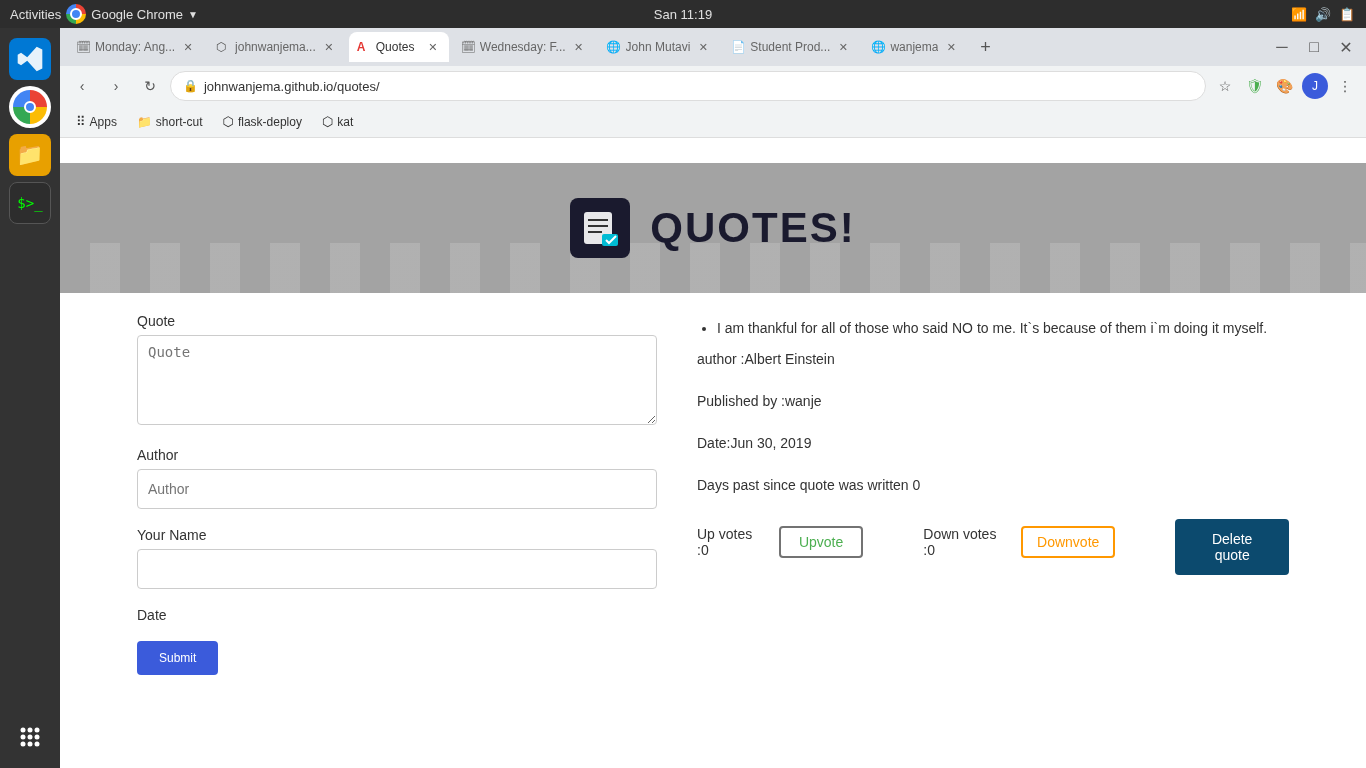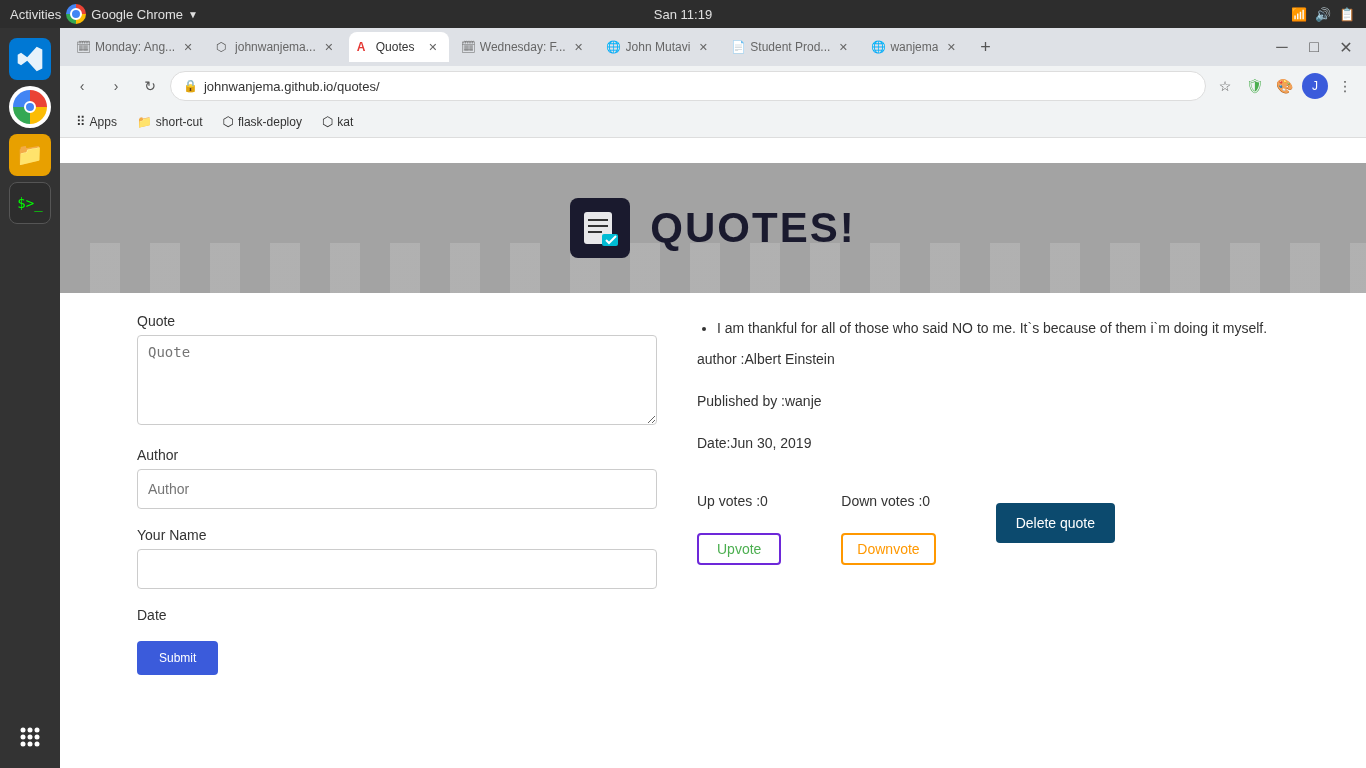--- a/index.html
+++ b/index.html
@@ -276,30 +276,30 @@
       margin-bottom: 8px;
     }
     .votes-row {
       display: flex;
       align-items: center;
       gap: 60px;
       margin-top: 16px;
     }
     .vote-group {
       display: flex;
-      flex-direction: column;
+      flex-direction: row;
       align-items: flex-start;
       gap: 24px;
     }
     .vote-label {
       font-size: 14px;
       color: #333;
     }
     .upvote-btn {
-      border: 2px solid #6d28d9;
+      border: 2px solid #737373;
       color: #4caf50;
       background: #fff;
       padding: 6px 18px;
       border-radius: 4px;
       font-size: 14px;
       cursor: pointer;
     }
     .downvote-btn {
       border: 2px solid #ff9800;
       color: #ff9800;
@@ -527,20 +527,21 @@
             <li>I am thankful for all of those who said NO to me. It`s because of them i`m doing it myself.</li>
           </ul>
         </div>
 
         <p class="quote-meta">author :Albert Einstein</p>
         <br>
         <p class="quote-meta">Published by :wanje</p>
         <br>
         <p class="quote-meta">Date:Jun 30, 2019</p>
         <br>
+        <p class="quote-meta">Days past since quote was written 0</p>
 
         <div class="votes-row">
           <div class="vote-group">
             <span class="vote-label">Up votes :0</span>
             <button class="upvote-btn">Upvote</button>
           </div>
           <div class="vote-group">
             <span class="vote-label">Down votes :0</span>
             <button class="downvote-btn">Downvote</button>
           </div>

